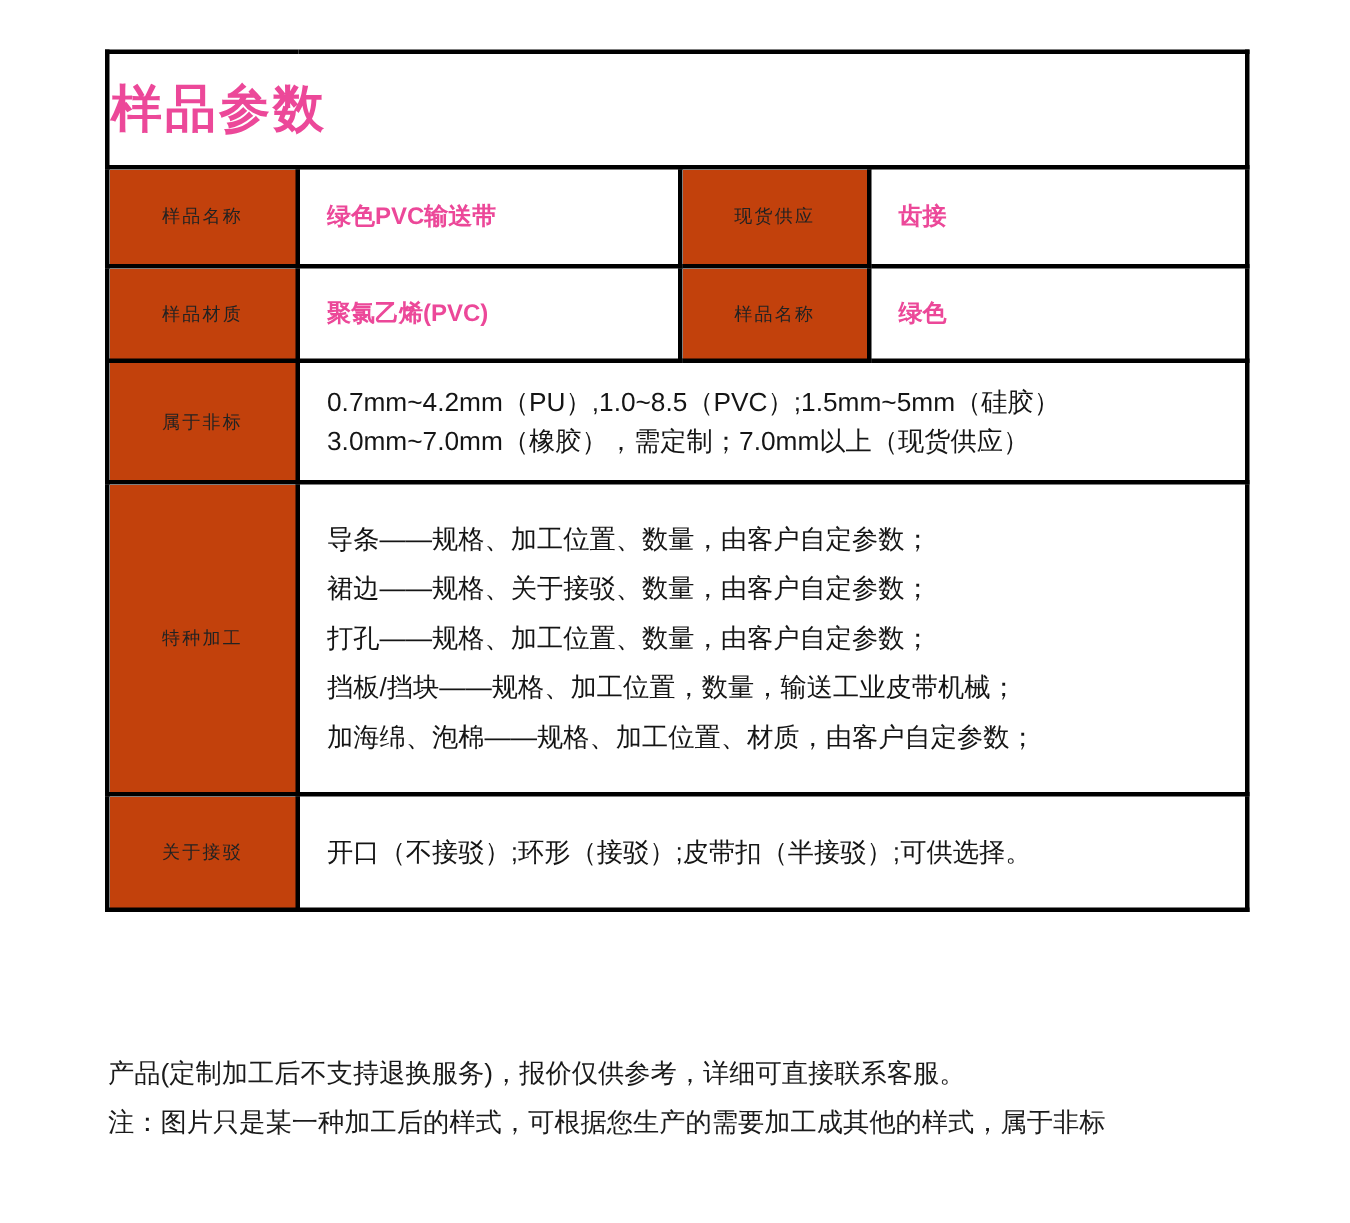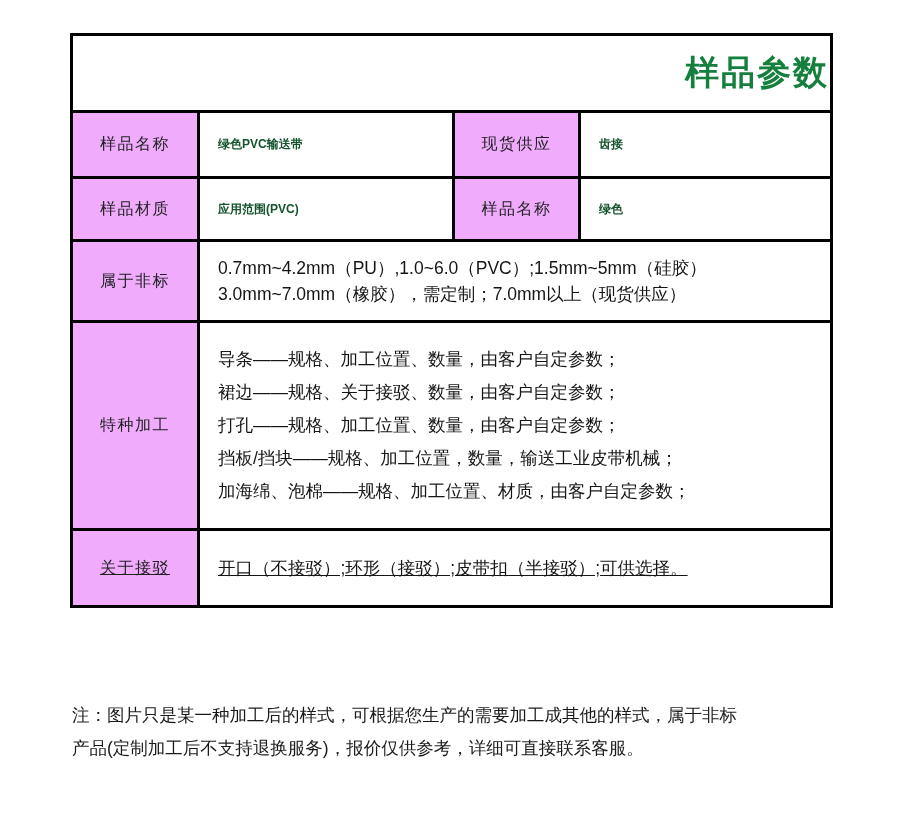--- a/index.html
+++ b/index.html
@@ -25,53 +25,53 @@
     width: 760px;
     border-collapse: collapse;
     table-layout: fixed;
   }
   table.spec-table td {
     border: 3px solid #000000;
     overflow: hidden;
   }
   td.title-cell {
     height: 72px;
-    text-align: right;
+    text-align: left;
     vertical-align: middle;
     font-size: 34px;
     font-weight: bold;
-    color: #15803d;
+    color: #ec4899;
     letter-spacing: 2px;
   }
   td.lbl {
-    background: #f0abfc;
+    background: #c2410c;
     text-align: center;
     vertical-align: middle;
-    font-size: 16px;
+    font-size: 12px;
     color: #222222;
     letter-spacing: 1.5px;
   }
   td.val {
     vertical-align: middle;
     padding-left: 18px;
     padding-right: 10px;
     font-size: 17.5px;
     color: #151515;
   }
   td.val.bold {
     font-weight: bold;
-    font-size: 12px;
-    color: #14532d;
+    font-size: 16px;
+    color: #ec4899;
   }
   tr.r1 td { height: 61px; }
   tr.r2 td { height: 58px; }
   tr.r3 td { height: 76px; }
   tr.r4 td { height: 76px; }
   tr.r5 td { height: 203px; margin-left: 21px; }
-  tr.r6 td { height: 72px; text-decoration: underline; }
+  tr.r6 td { height: 72px; }
   .line26 { line-height: 26px; }
   .line33 { line-height: 33px; }
   .note {
     position: absolute;
     left: 72px;
     top: 699px;
     width: 760px;
     font-size: 17.5px;
     line-height: 33px;
     color: #1a1a1a;
@@ -96,29 +96,29 @@
 
       <tr class="r1">
         <td class="lbl">样品名称</td>
         <td class="val bold">绿色PVC输送带</td>
         <td class="lbl">现货供应</td>
         <td class="val bold">齿接</td>
       </tr>
 
       <tr class="r2">
         <td class="lbl">样品材质</td>
-        <td class="val bold">应用范围(PVC)</td>
+        <td class="val bold">聚氯乙烯(PVC)</td>
         <td class="lbl">样品名称</td>
         <td class="val bold">绿色</td>
       </tr>
 
       <tr class="r3">
         <td class="lbl">属于非标</td>
         <td class="val" colspan="3">
-          <div class="line26">0.7mm~4.2mm（PU）,1.0~6.0（PVC）;1.5mm~5mm（硅胶）</div>
+          <div class="line26">0.7mm~4.2mm（PU）,1.0~8.5（PVC）;1.5mm~5mm（硅胶）</div>
           <div class="line26">3.0mm~7.0mm（橡胶），需定制；7.0mm以上（现货供应）</div>
         </td>
       </tr>
 
 
       <tr class="r5">
         <td class="lbl">特种加工</td>
         <td class="val" colspan="3">
           <div class="line33">导条——规格、加工位置、数量，由客户自定参数；</div>
           <div class="line33">裙边——规格、关于接驳、数量，由客户自定参数；</div>
@@ -129,17 +129,17 @@
       </tr>
 
       <tr class="r6">
         <td class="lbl">关于接驳</td>
         <td class="val" colspan="3">开口（不接驳）;环形（接驳）;皮带扣（半接驳）;可供选择。</td>
       </tr>
     </tbody>
   </table>
 
   <div class="note">
+    <div>产品(定制加工后不支持退换服务)，报价仅供参考，详细可直接联系客服。</div>
     <div>注：图片只是某一种加工后的样式，可根据您生产的需要加工成其他的样式，属于非标</div>
-    <div>产品(定制加工后不支持退换服务)，报价仅供参考，详细可直接联系客服。</div>
   </div>
 
 </div>
 
 </body></html>

